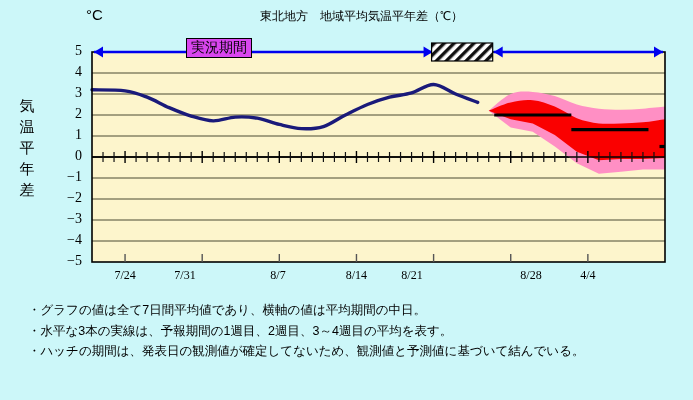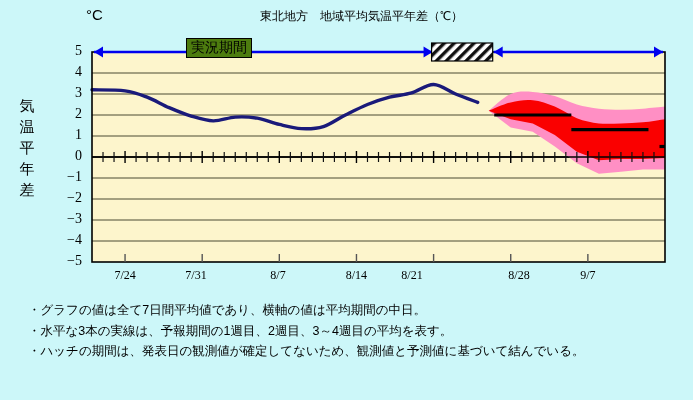--- a/index.html
+++ b/index.html
@@ -59,21 +59,21 @@
     position: absolute;
     width: 60px;
     text-align: center;
     font-size: 12px;
     font-family: "Liberation Serif", serif;
     top: 268px;
   }
 
   .period-box {
     position: absolute;
-    background: #4d7c0f;
+    background: #d946ef;
     border: 1.5px solid #000;
     font-size: 14px;
     padding: 1px 4px 2px 4px;
     line-height: 15px;
     white-space: nowrap;
     z-index: 6;
   }
   #period-box-observed { left: 186px; top: 38px; }
   #period-box-forecast { left: 458px; top: 38px; }
 
@@ -223,26 +223,26 @@
       <div class="ytick" style="left: 56px; top: 127px;">1</div>
       <div class="ytick" style="left: 56px; top: 148px;">0</div>
       <div class="ytick" style="left: 56px; top: 169px;">−1</div>
       <div class="ytick" style="left: 56px; top: 190px;">−2</div>
       <div class="ytick" style="left: 56px; top: 211px;">−3</div>
       <div class="ytick" style="left: 56px; top: 232px;">−4</div>
       <div class="ytick" style="left: 56px; top: 253px;">−5</div>
     </div>
   <div id="xtick-layer">
       <div class="xtick" style="left: 95.0577px;">7/24</div>
-      <div class="xtick" style="left: 166px;">7/31</div>
+      <div class="xtick" style="left: 155px;">7/31</div>
       <div class="xtick" style="left: 248px;">8/7</div>
       <div class="xtick" style="left: 326.462px;">8/14</div>
       <div class="xtick" style="left: 382px;">8/21</div>
-      <div class="xtick" style="left: 489px;">8/28</div>
-      <div class="xtick" style="left: 557.865px;">9/7</div>
+      <div class="xtick" style="left: 501px;">8/28</div>
+      <div class="xtick" style="left: 557.865px;">4/4</div>
     </div>
 
   <div class="period-box" id="period-box-observed">実況期間</div>
 
   <div class="notes">
     <div class="note-line">・グラフの値は全て7日間平均値であり、横軸の値は平均期間の中日。</div>
     <div class="note-line">・水平な3本の実線は、予報期間の1週目、2週目、3～4週目の平均を表す。</div>
     <div class="note-line">・ハッチの期間は、発表日の観測値が確定してないため、観測値と予測値に基づいて結んでいる。</div>
   </div>
 

